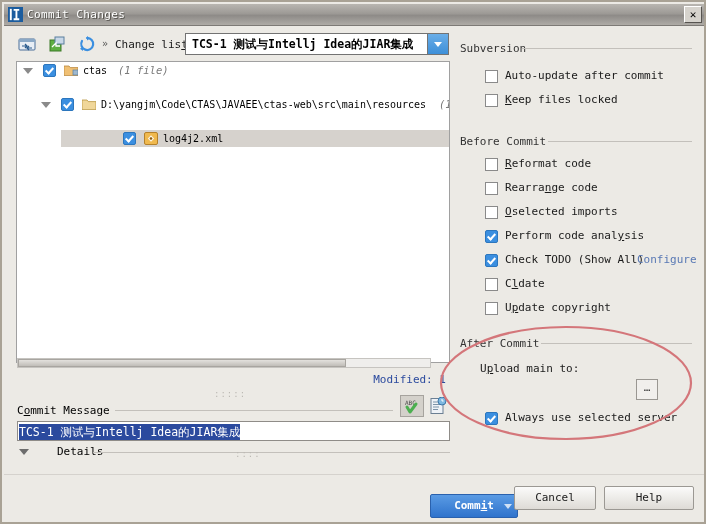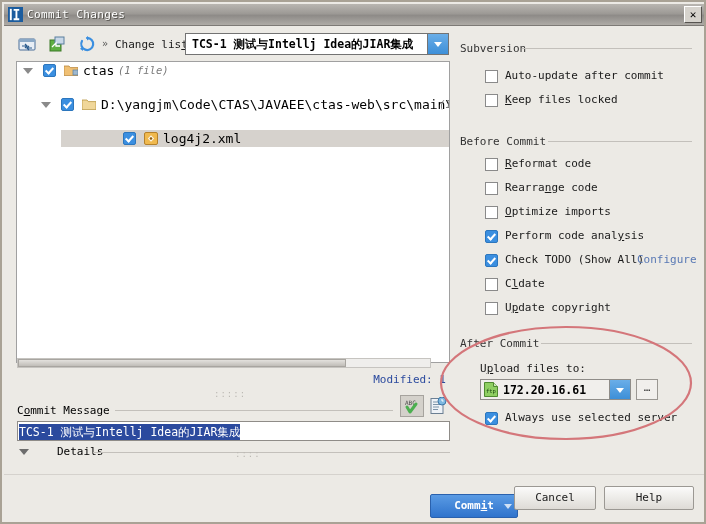--- a/index.html
+++ b/index.html
@@ -182,21 +182,21 @@
     transform: rotate(42deg);
   }
   .folder-icon {
     position: absolute;
     top: 3px;
     width: 14px; height: 11px;
   }
   .tree-label {
     position: absolute;
     top: 0;
-    font-size: 13px;
+    font-size: 10px;
     color: #000;
   }
   .tree-count {
     position: absolute;
     top: 0;
     font-size: 10.5px;
     font-style: italic;
     color: #7a7a7a;
   }
 
@@ -612,21 +612,21 @@
   <div class="opt" style="left:483px; top:154px;">
     <div class="cbx"></div>
     <div class="opt-label"><u>R</u><span>eformat code</span></div>
   </div>
   <div class="opt" style="left:483px; top:178px;">
     <div class="cbx"></div>
     <div class="opt-label"><span>Rearra</span><u>n</u><span>ge code</span></div>
   </div>
   <div class="opt" style="left:483px; top:202px;">
     <div class="cbx"></div>
-    <div class="opt-label"><u>O</u><span>ptimize imports</span></div>
+    <div class="opt-label"><u>O</u><span>selected imports</span></div>
   </div>
   <div class="opt" style="left:483px; top:226px;">
     <div class="cbx on"></div>
     <div class="opt-label"><span>Perform code anal</span><u>y</u><span>sis</span></div>
   </div>
   <div class="opt" style="left:483px; top:250px;">
     <div class="cbx on"></div>
     <div class="opt-label"><span>Check TODO (Show All)</span></div>
     <div class="opt-link" style="left:152px;">Configure</div>
   </div>
@@ -635,33 +635,22 @@
     <div class="opt-label"><span>C</span><u>l</u><span>date</span></div>
   </div>
   <div class="opt" style="left:483px; top:298px;">
     <div class="cbx"></div>
     <div class="opt-label"><span>U</span><u>p</u><span>date copyright</span></div>
   </div>
 
   <div class="group-legend" style="left:458px; top:335px;">After Commit</div>
   <div class="group-rule" style="left:539px; top:341px; width:151px;"></div>
 
-  <div id="upload-label"><span>U</span><u>p</u><span>load files to:</span></div>
-
-  <div id="server-combo">
-    <svg id="ftp-icon" viewBox="0 0 14 15">
-      <path d="M0.5 0.5 h9 l4 4 v10 h-13 z" fill="#8fcf62" stroke="#4f8a30" stroke-width="1"></path>
-      <path d="M9.5 0.5 v4 h4" fill="#cfe9b8" stroke="#4f8a30" stroke-width="1"></path>
-      <text x="2" y="11" font-family="DejaVu Sans Mono, monospace" font-size="5.5" fill="#1d4a10">ftp</text>
-    </svg>
-    <div id="server-value">172.20.16.61</div>
-    <div id="server-arrow">
-      <div class="caret-down"></div>
-    </div>
-  </div>
+  <div id="upload-label"><span>U</span><u>p</u><span>load main to:</span></div>
+
   <div id="server-browse">…</div>
 
   <div class="opt" style="left:483px; top:408px;">
     <div class="cbx on"></div>
     <div class="opt-label">Always use selected server</div>
   </div>
 
   <svg id="annotation" viewBox="0 0 256 118">
     <ellipse cx="128" cy="59" rx="125" ry="56" fill="none" stroke="#d4767a" stroke-width="2.2"></ellipse>
   </svg>

